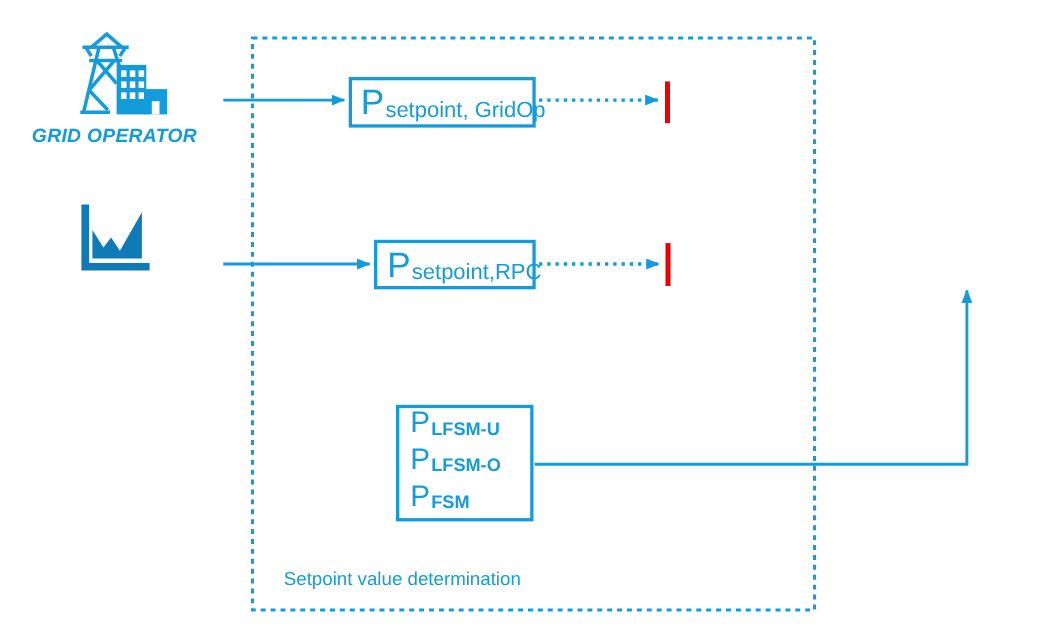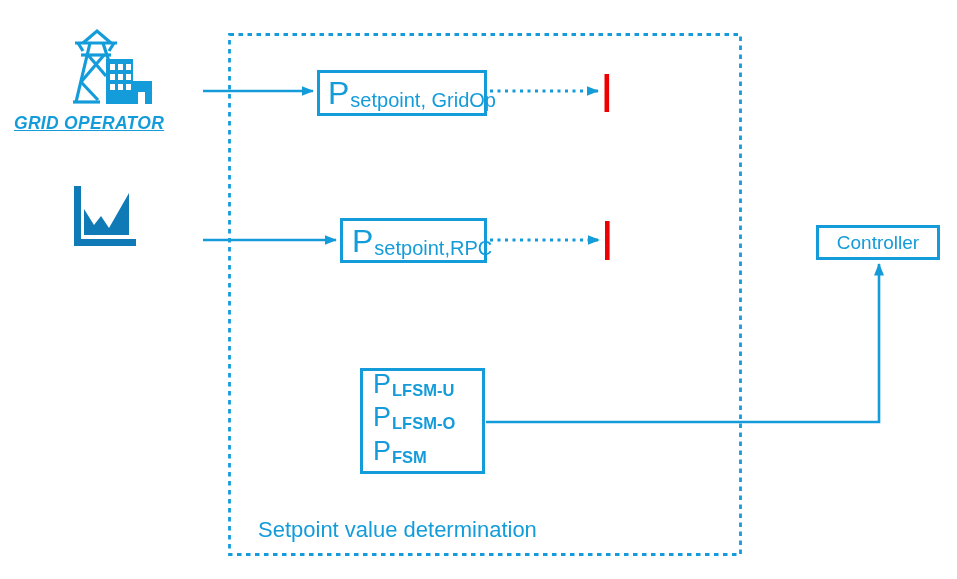--- a/index.html
+++ b/index.html
@@ -9,37 +9,37 @@
   }
   html,body{margin:0;padding:0;background:#ffffff;}
   #canvas{
     position:relative;width:957px;height:579px;background:#ffffff;overflow:hidden;
     font-family:"Liberation Sans", sans-serif;
   }
   .abs{position:absolute;}
   
   .actor-label{
     position:absolute;color:var(--blue);font-weight:bold;font-style:italic;
-    font-size:17.5px;letter-spacing:0.3px;text-align:left;white-space:nowrap;text-decoration:underline;
+    font-size:17.5px;letter-spacing:0.3px;text-align:center;white-space:nowrap;
   }
   
   .block{
     position:absolute;border:3px solid var(--blue);background:#ffffff;
     box-sizing:border-box;display:flex;align-items:center;color:var(--blue);
   }
   .p-line{display:flex;align-items:flex-start;line-height:1;}
   .p-symbol{font-size:32px;line-height:1;}
   .p-sub{font-size:20px;line-height:1;position:relative;top:13px;margin-left:1px;white-space:nowrap;}
   .lfsm-line{display:flex;align-items:flex-start;line-height:1;height:34px;}
   .lfsm-line .p-symbol{font-size:27px;}
   .lfsm-line .p-sub{font-size:16.5px;top:11px;font-weight:bold;}
   .controller-text{width:100%;text-align:center;font-size:19px;color:var(--blue);}
   
   .boundary-label{
-    position:absolute;color:var(--blue);font-size:22px;white-space:nowrap;
+    position:absolute;color:var(--blue);font-size:17px;white-space:nowrap;
   }
   svg{display:block;}
   #overlay{position:absolute;left:0;top:0;pointer-events:none;}
 </style>
 </head>
 <body>
 
 <div id="canvas">
 
   <svg class="abs" style="left:56px;top:26px;" width="96" height="82" viewBox="0 0 96 82" aria-hidden="true">
@@ -102,23 +102,20 @@
     <div class="lfsm-line">
       <span class="p-symbol">P</span>
         <span class="p-sub">LFSM-O</span>
     </div>
     <div class="lfsm-line">
       <span class="p-symbol">P</span>
         <span class="p-sub">FSM</span>
     </div>
   </div>
 
-  <div class="block" style="left:816px;top:225px;width:124px;height:35px;">
-    <div class="controller-text">Controller</div>
-  </div>
 
   <svg id="overlay" width="957" height="579" viewBox="0 0 957 579">
     <defs>
       <marker id="ah" markerUnits="userSpaceOnUse" markerWidth="13" markerHeight="10" refX="11.5" refY="5" orient="auto">
         <path d="M0,0 L12.5,5 L0,10 Z" fill="#149CDA"></path>
       </marker>
     </defs>
 
     <rect x="229.5" y="34.5" width="511" height="520" fill="none" stroke="#149CDA" stroke-width="2.8" stroke-dasharray="4.5 4.5"></rect>
 

